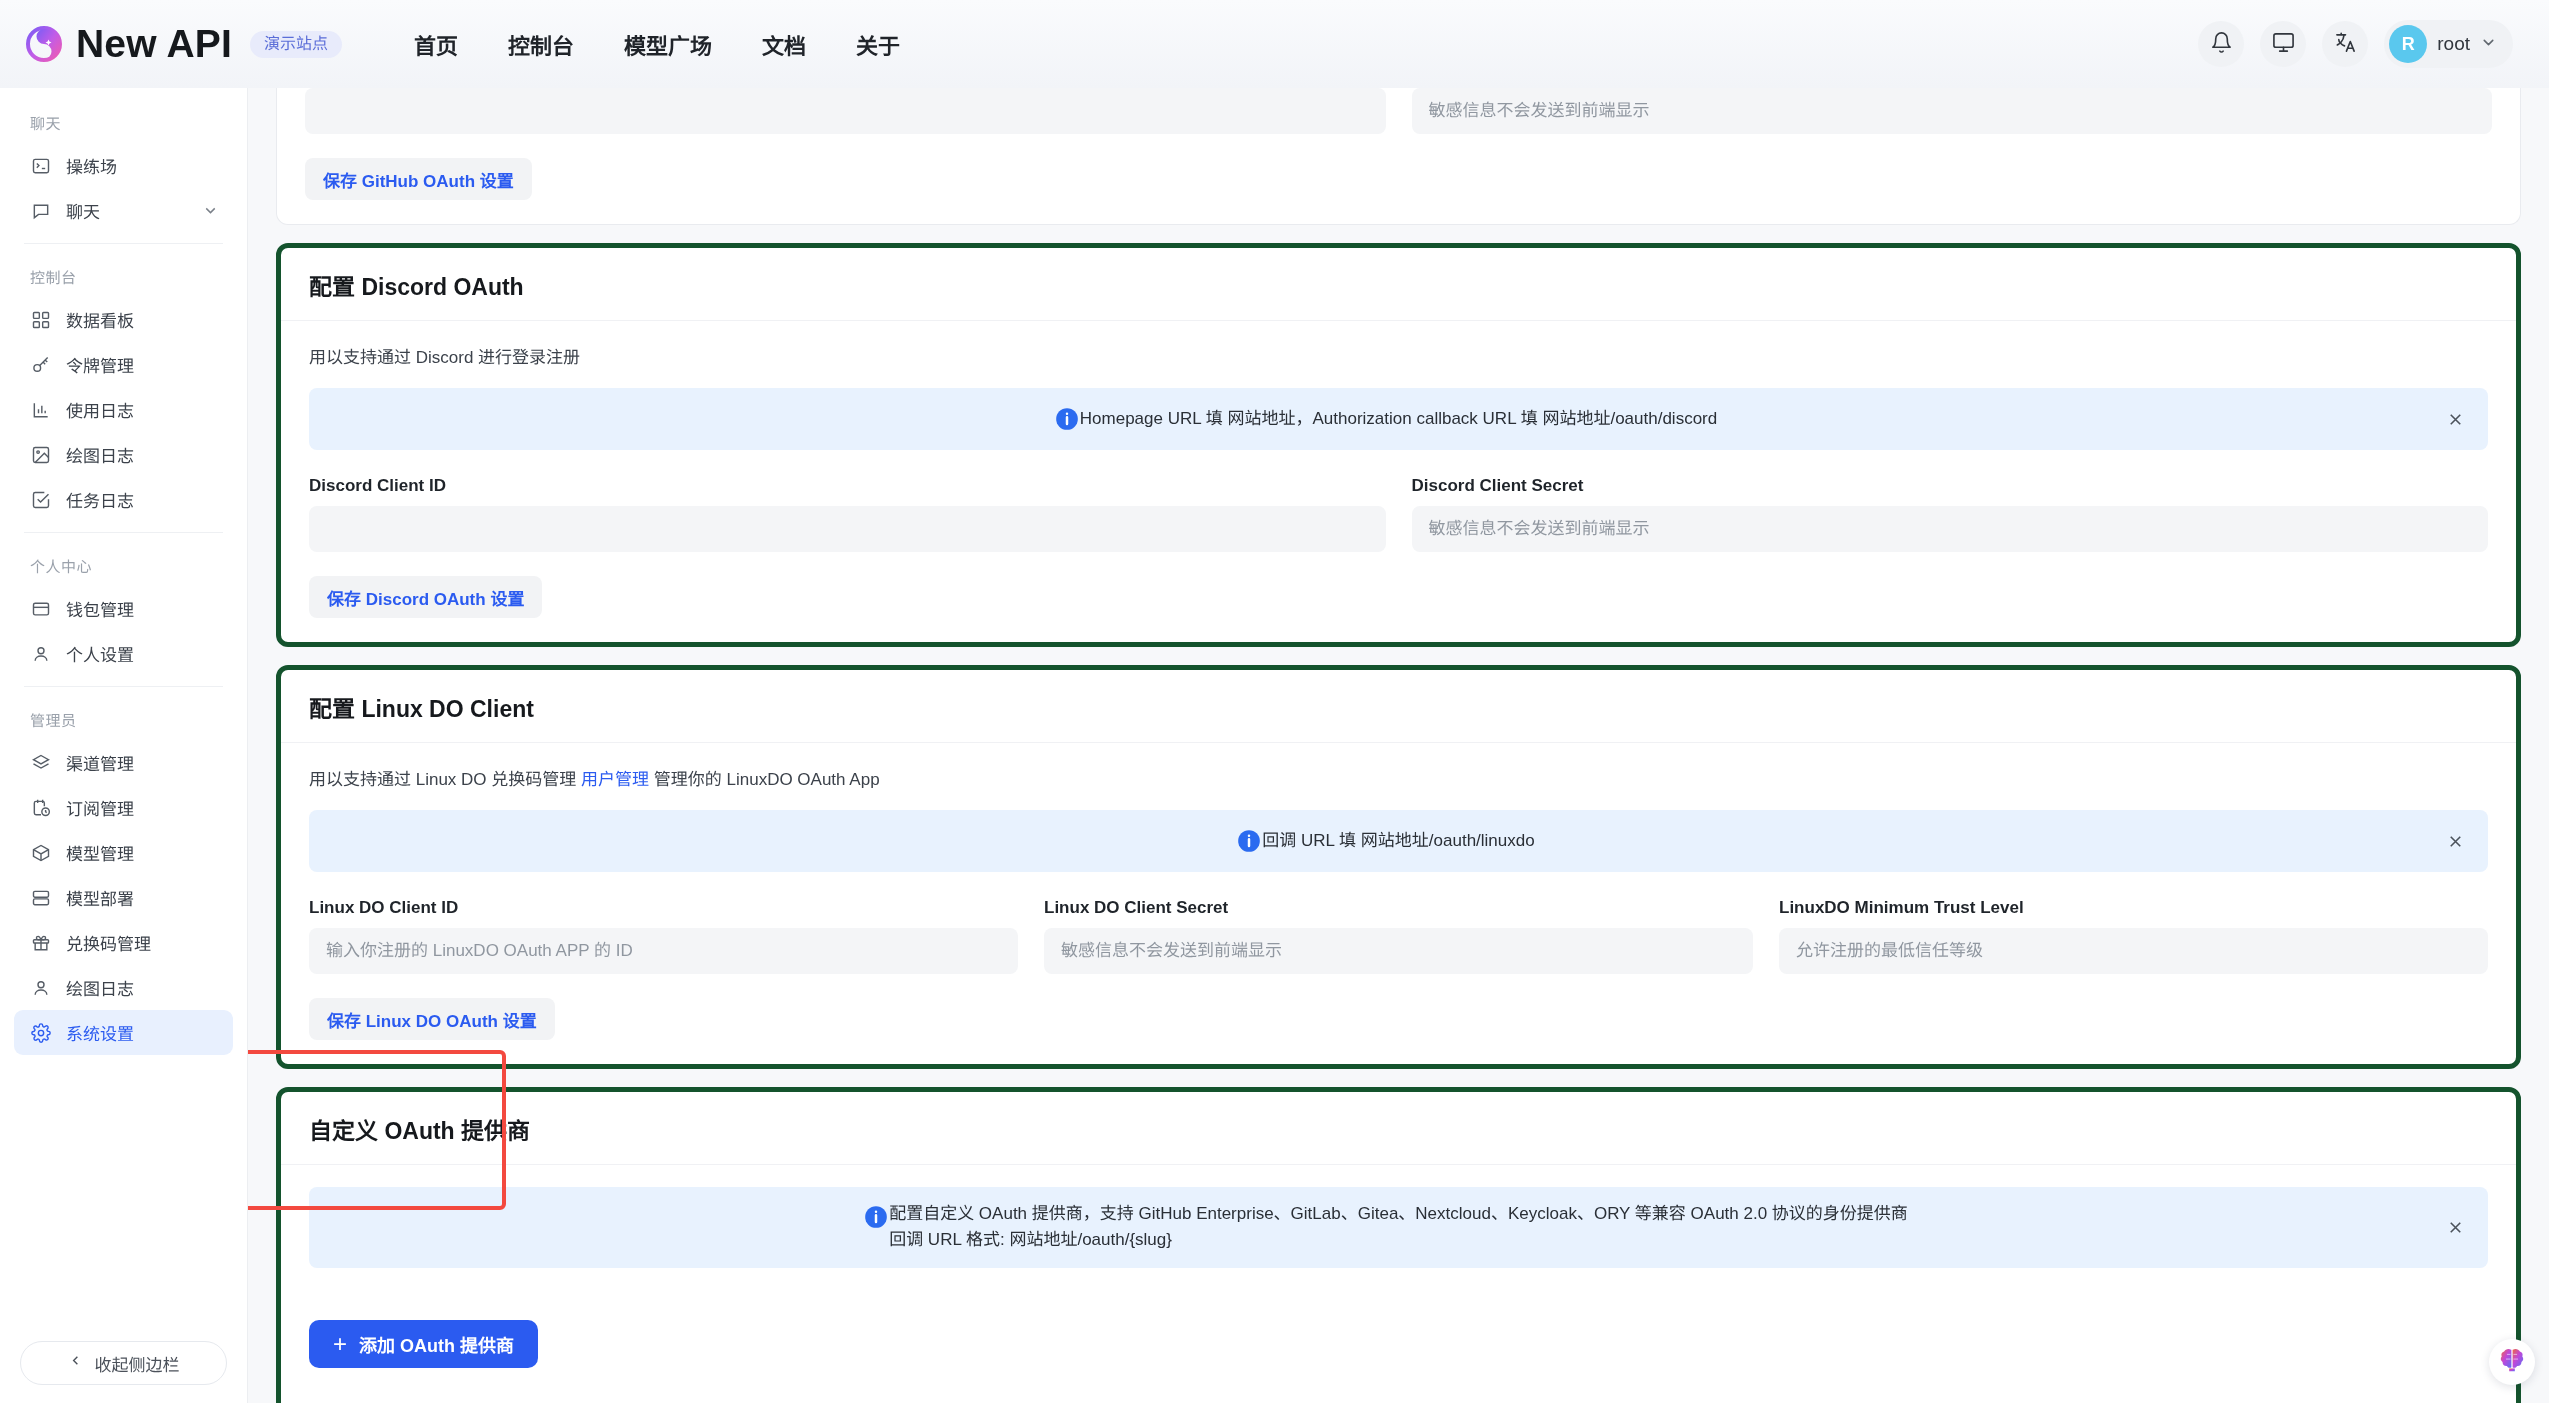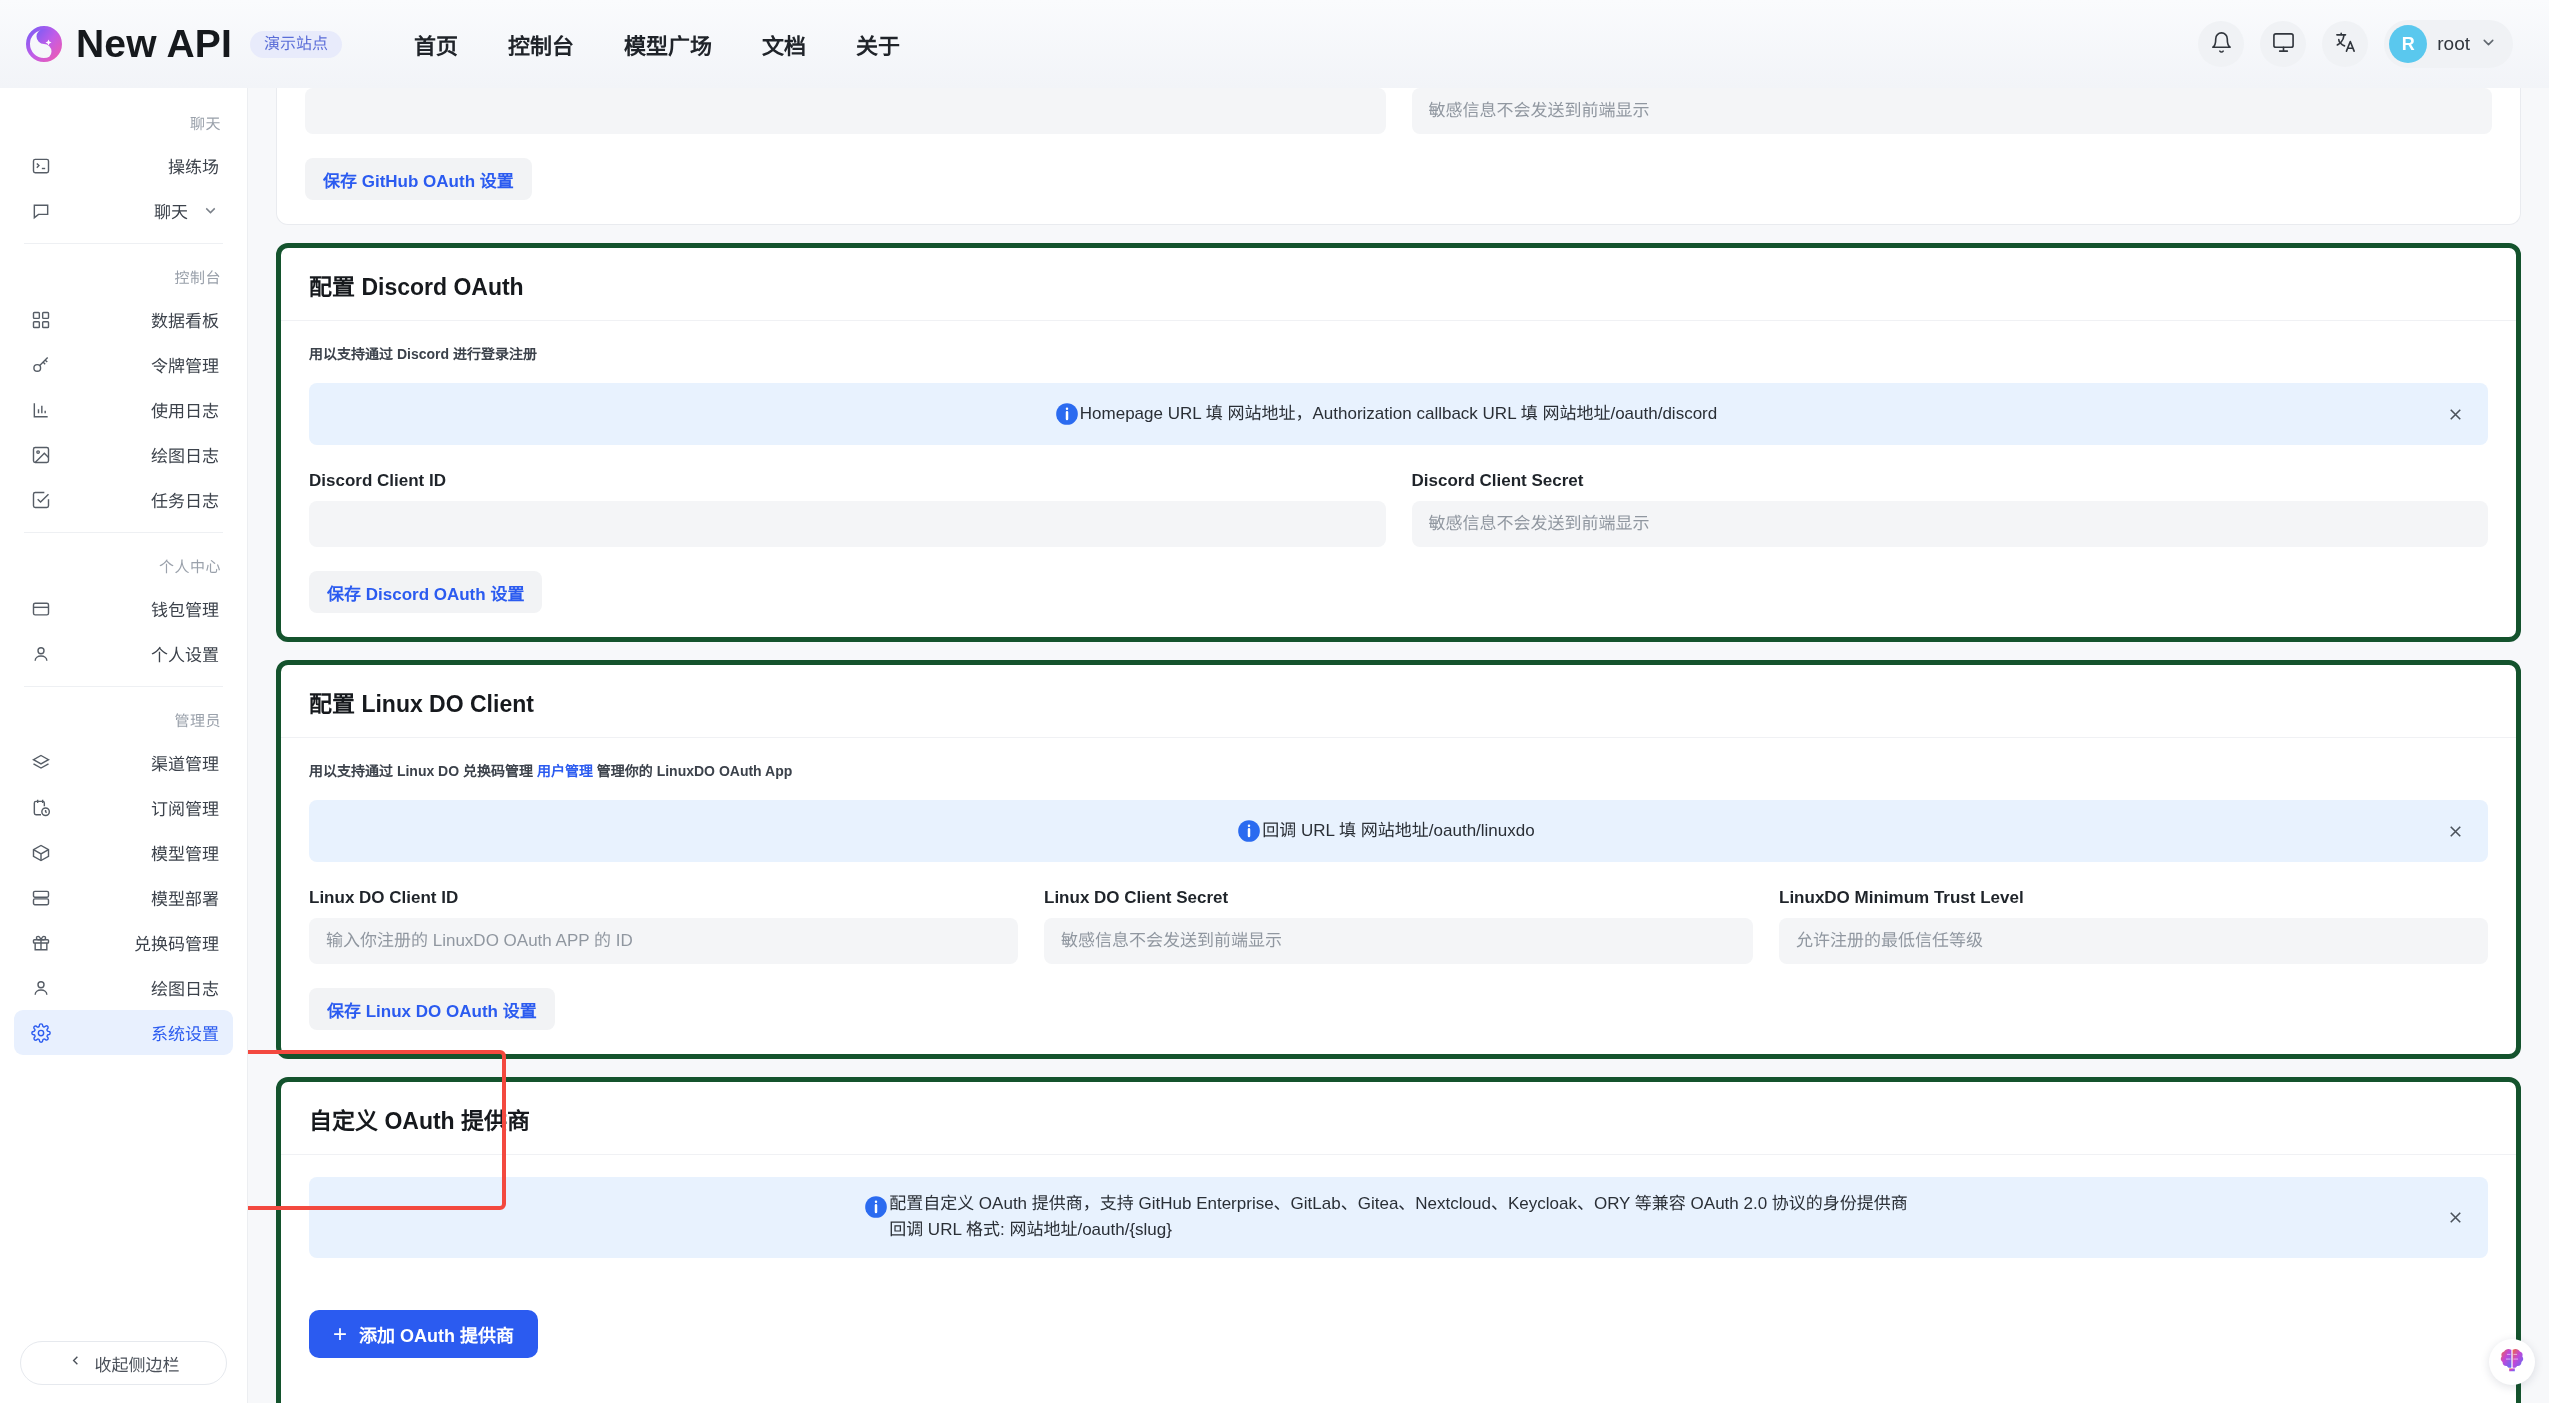--- a/index.html
+++ b/index.html
@@ -60,21 +60,20 @@
   
   .body { flex: 1; display: flex; min-height: 0; position: relative; }
 
   
   .sidebar {
     width: 248px; flex: 0 0 248px;
     background: #fff;
     border-right: 1px solid #eceef1;
     display: flex; flex-direction: column;
     position: relative;
-    text-align: right;
   }
   .sidebar-scroll { flex: 1; overflow: hidden; padding: 12px 14px 0 14px; }
   .side-group-label {
     font-size: 15px; color: #9aa1ab;
     padding: 12px 12px 10px 16px; letter-spacing: .5px;
   }
   .side-item {
     display: flex; align-items: center; gap: 14px;
     height: 45px; padding: 0 14px 0 16px;
     border-radius: 9px; cursor: pointer;
@@ -110,21 +109,21 @@
     border: 5px solid #14532d;
     border-radius: 12px;
     margin-bottom: 18px;
   }
   .card-head {
     padding: 20px 28px 18px;
     border-bottom: 1px solid #f0f1f4;
   }
   .card-title { font-size: 23px; font-weight: 700; color: #16191d; }
   .card-body { padding: 22px 28px 24px; }
-  .card-desc { font-size: 14px; color: #3c424b; margin-bottom: 20px; font-weight: bold; }
+  .card-desc { font-size: 17px; color: #3c424b; margin-bottom: 20px; }
   .link { color: #2b5bf0; cursor: pointer; }
 
   
   .banner {
     background: #e8f2fe;
     border-radius: 8px;
     min-height: 62px;
     display: flex; align-items: center;
     padding: 14px 54px 14px 28px;
     position: relative;

